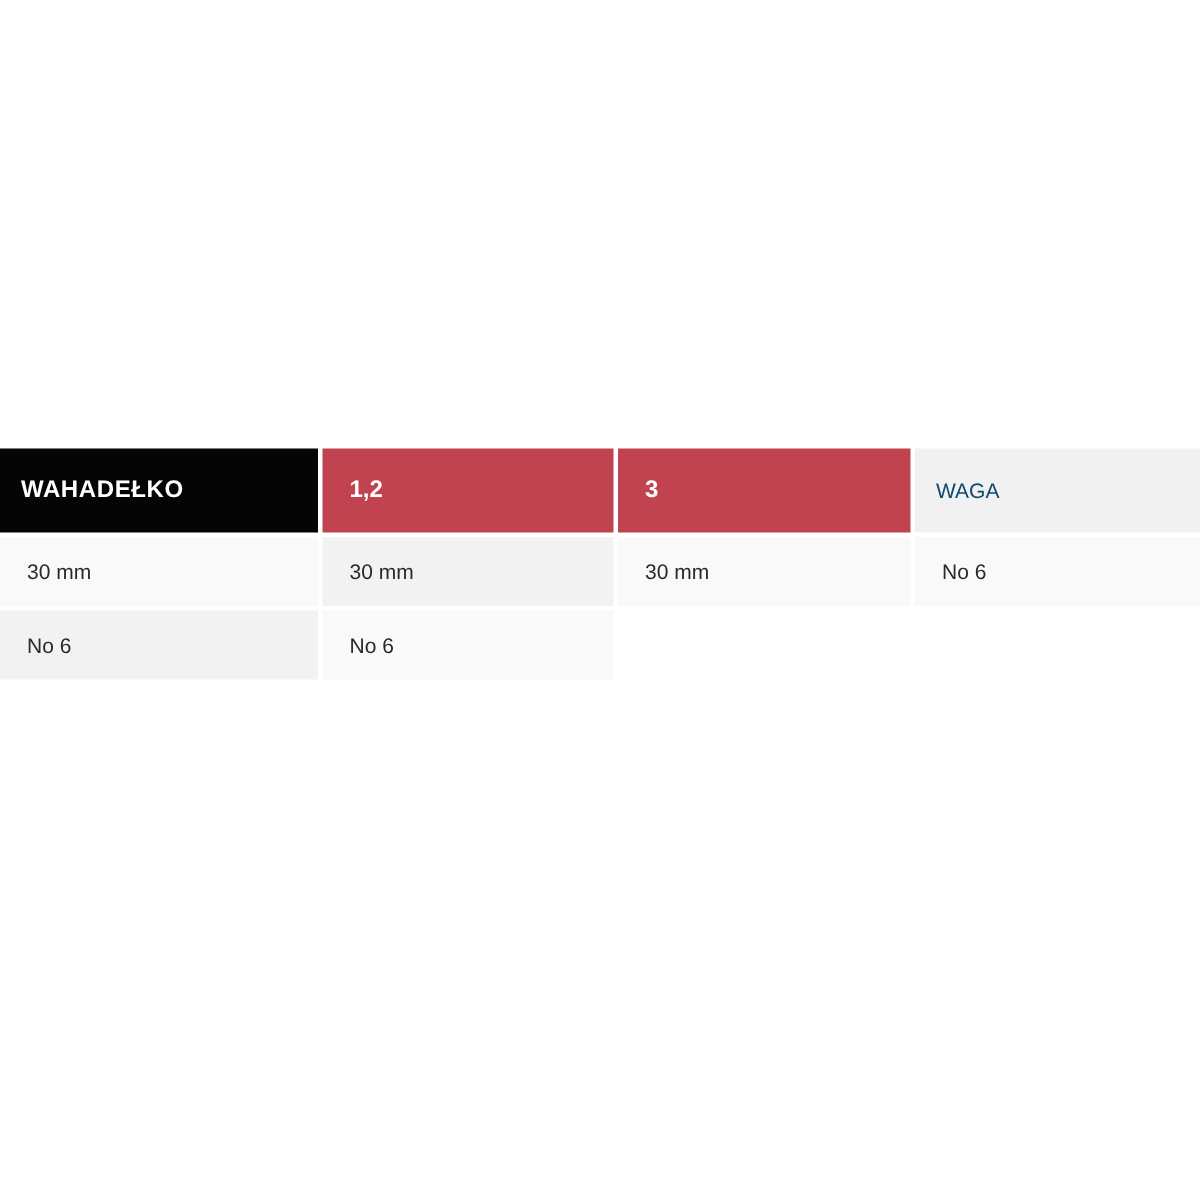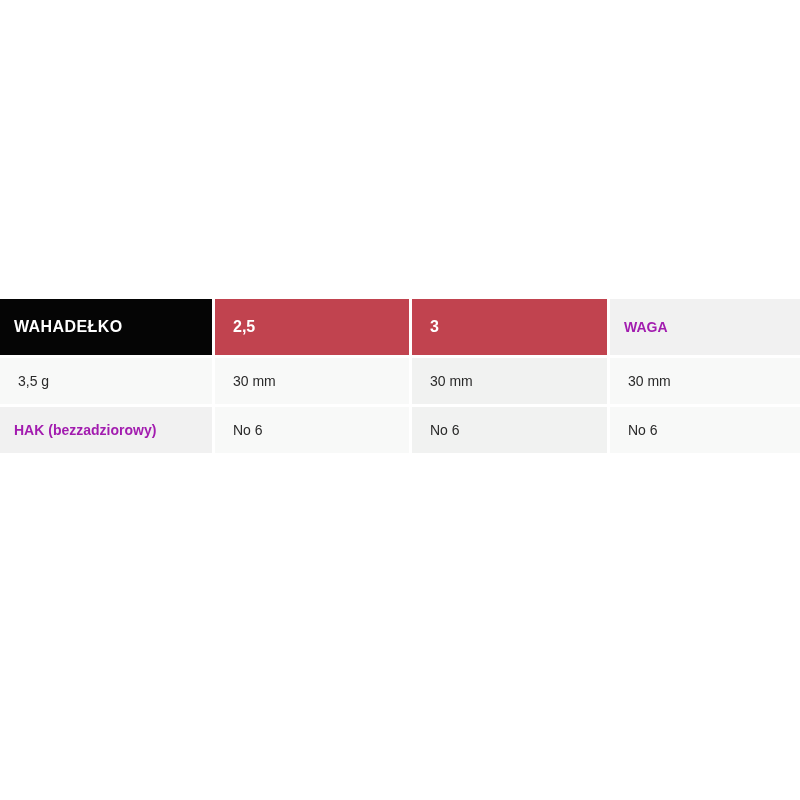--- a/index.html
+++ b/index.html
@@ -45,22 +45,22 @@
   }
   .col-head {
     background: #c1434f;
     color: #ffffff;
     font-weight: bold;
     font-size: 16px;
     padding-left: 18px;
   }
   .row-label {
     background: #f1f1f1;
-    color: #a21caf;
-    font-weight: bold;
+    color: #0c4a6e;
+    font-weight: normal;
     font-size: 14px;
     padding-left: 14px;
   }
   .val {
     color: #2a2a2a;
     font-size: 14px;
     padding-left: 18px;
   }
   .val.odd-col {
     background: #f1f2f1;
@@ -69,29 +69,27 @@
     background: #f8f9f8;
   }
 </style>
 </head>
 <body>
 
 <div class="page">
   <div class="spec-table">
 
     <div class="cell corner">WAHADEŁKO</div>
-    <div class="cell col-head">2,5</div>
+    <div class="cell col-head">1,2</div>
     <div class="cell col-head">3</div>
 
     <div class="cell row-label">WAGA</div>
-    <div class="cell val even-col">3,5 g</div>
 
     <div class="cell val even-col">30 mm</div>
     <div class="cell val odd-col">30 mm</div>
     <div class="cell val even-col">30 mm</div>
 
-    <div class="cell row-label">HAK (bezzadziorowy)</div>
     <div class="cell val even-col">No 6</div>
     <div class="cell val odd-col">No 6</div>
     <div class="cell val even-col">No 6</div>
 
   </div>
 </div>
 
 </body></html>

